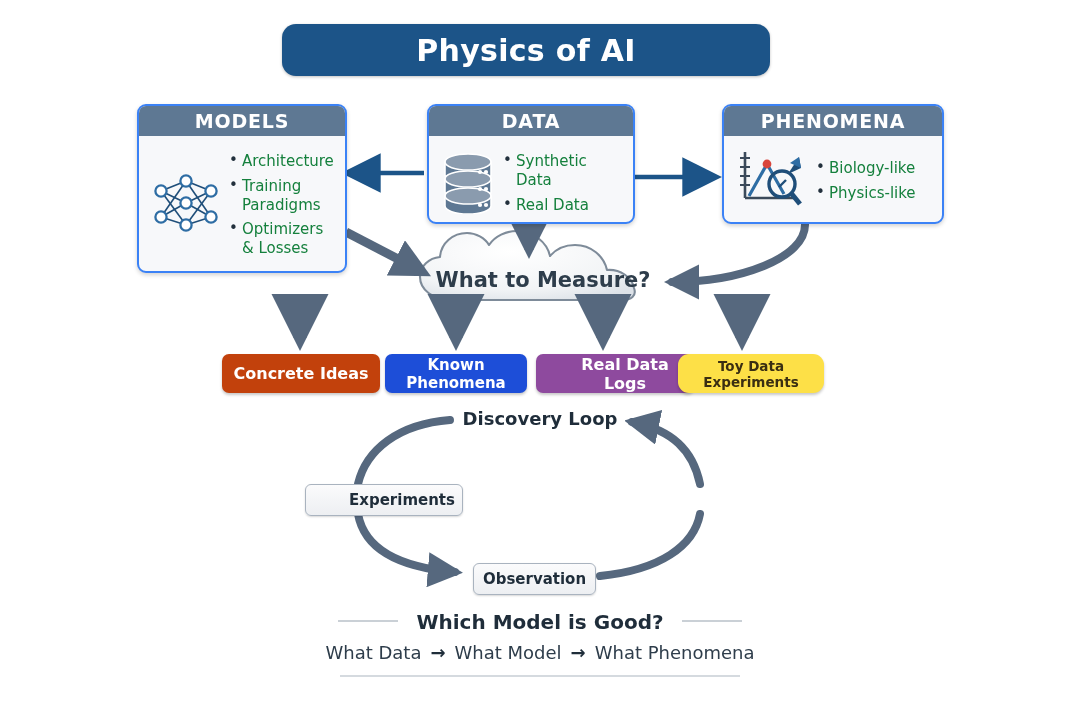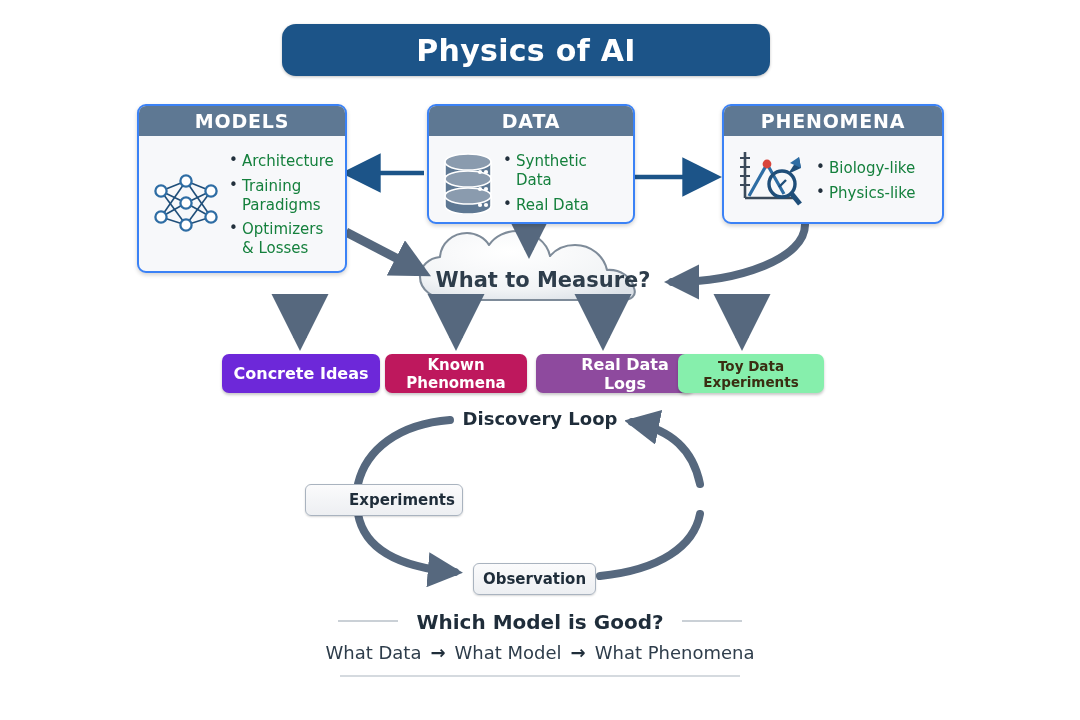--- a/index.html
+++ b/index.html
@@ -260,24 +260,24 @@
       </div>
       <ul class="bullets">
         <li>Biology-like</li>
         <li>Physics-like</li>
       </ul>
     </div>
   </div>
 
   <div class="cloud-label">What to Measure?</div>
 
-  <div class="pill" id="pill-concrete" style="background: #6d28d9; color: rgb(255, 255, 255);">Concrete Ideas</div>
-  <div class="pill" id="pill-known" style="background: #be185d; color: rgb(255, 255, 255);">Known Phenomena</div>
+  <div class="pill" id="pill-concrete" style="background: #c2410c; color: rgb(255, 255, 255);">Concrete Ideas</div>
+  <div class="pill" id="pill-known" style="background: #1d4ed8; color: rgb(255, 255, 255);">Known Phenomena</div>
   <div class="pill" id="pill-real" style="background: rgb(142, 74, 158); color: rgb(255, 255, 255);">Real Data Logs</div>
-  <div class="pill" id="pill-toy" style="background: #86efac; color: rgb(58, 46, 18);">Toy Data Experiments</div>
+  <div class="pill" id="pill-toy" style="background: #fde047; color: rgb(58, 46, 18); border-radius: 11px;">Toy Data Experiments</div>
 
   <div class="loop-title">Discovery Loop</div>
   <div class="node" id="node-experiments">Experiments</div>
   <div class="node" id="node-observation">Observation</div>
 
   <div class="footer-title">Which Model is Good?</div>
   <div class="footer-flow">
     <span>What Data</span>
     <span class="flow-arrow">→</span>
     <span>What Model</span>

